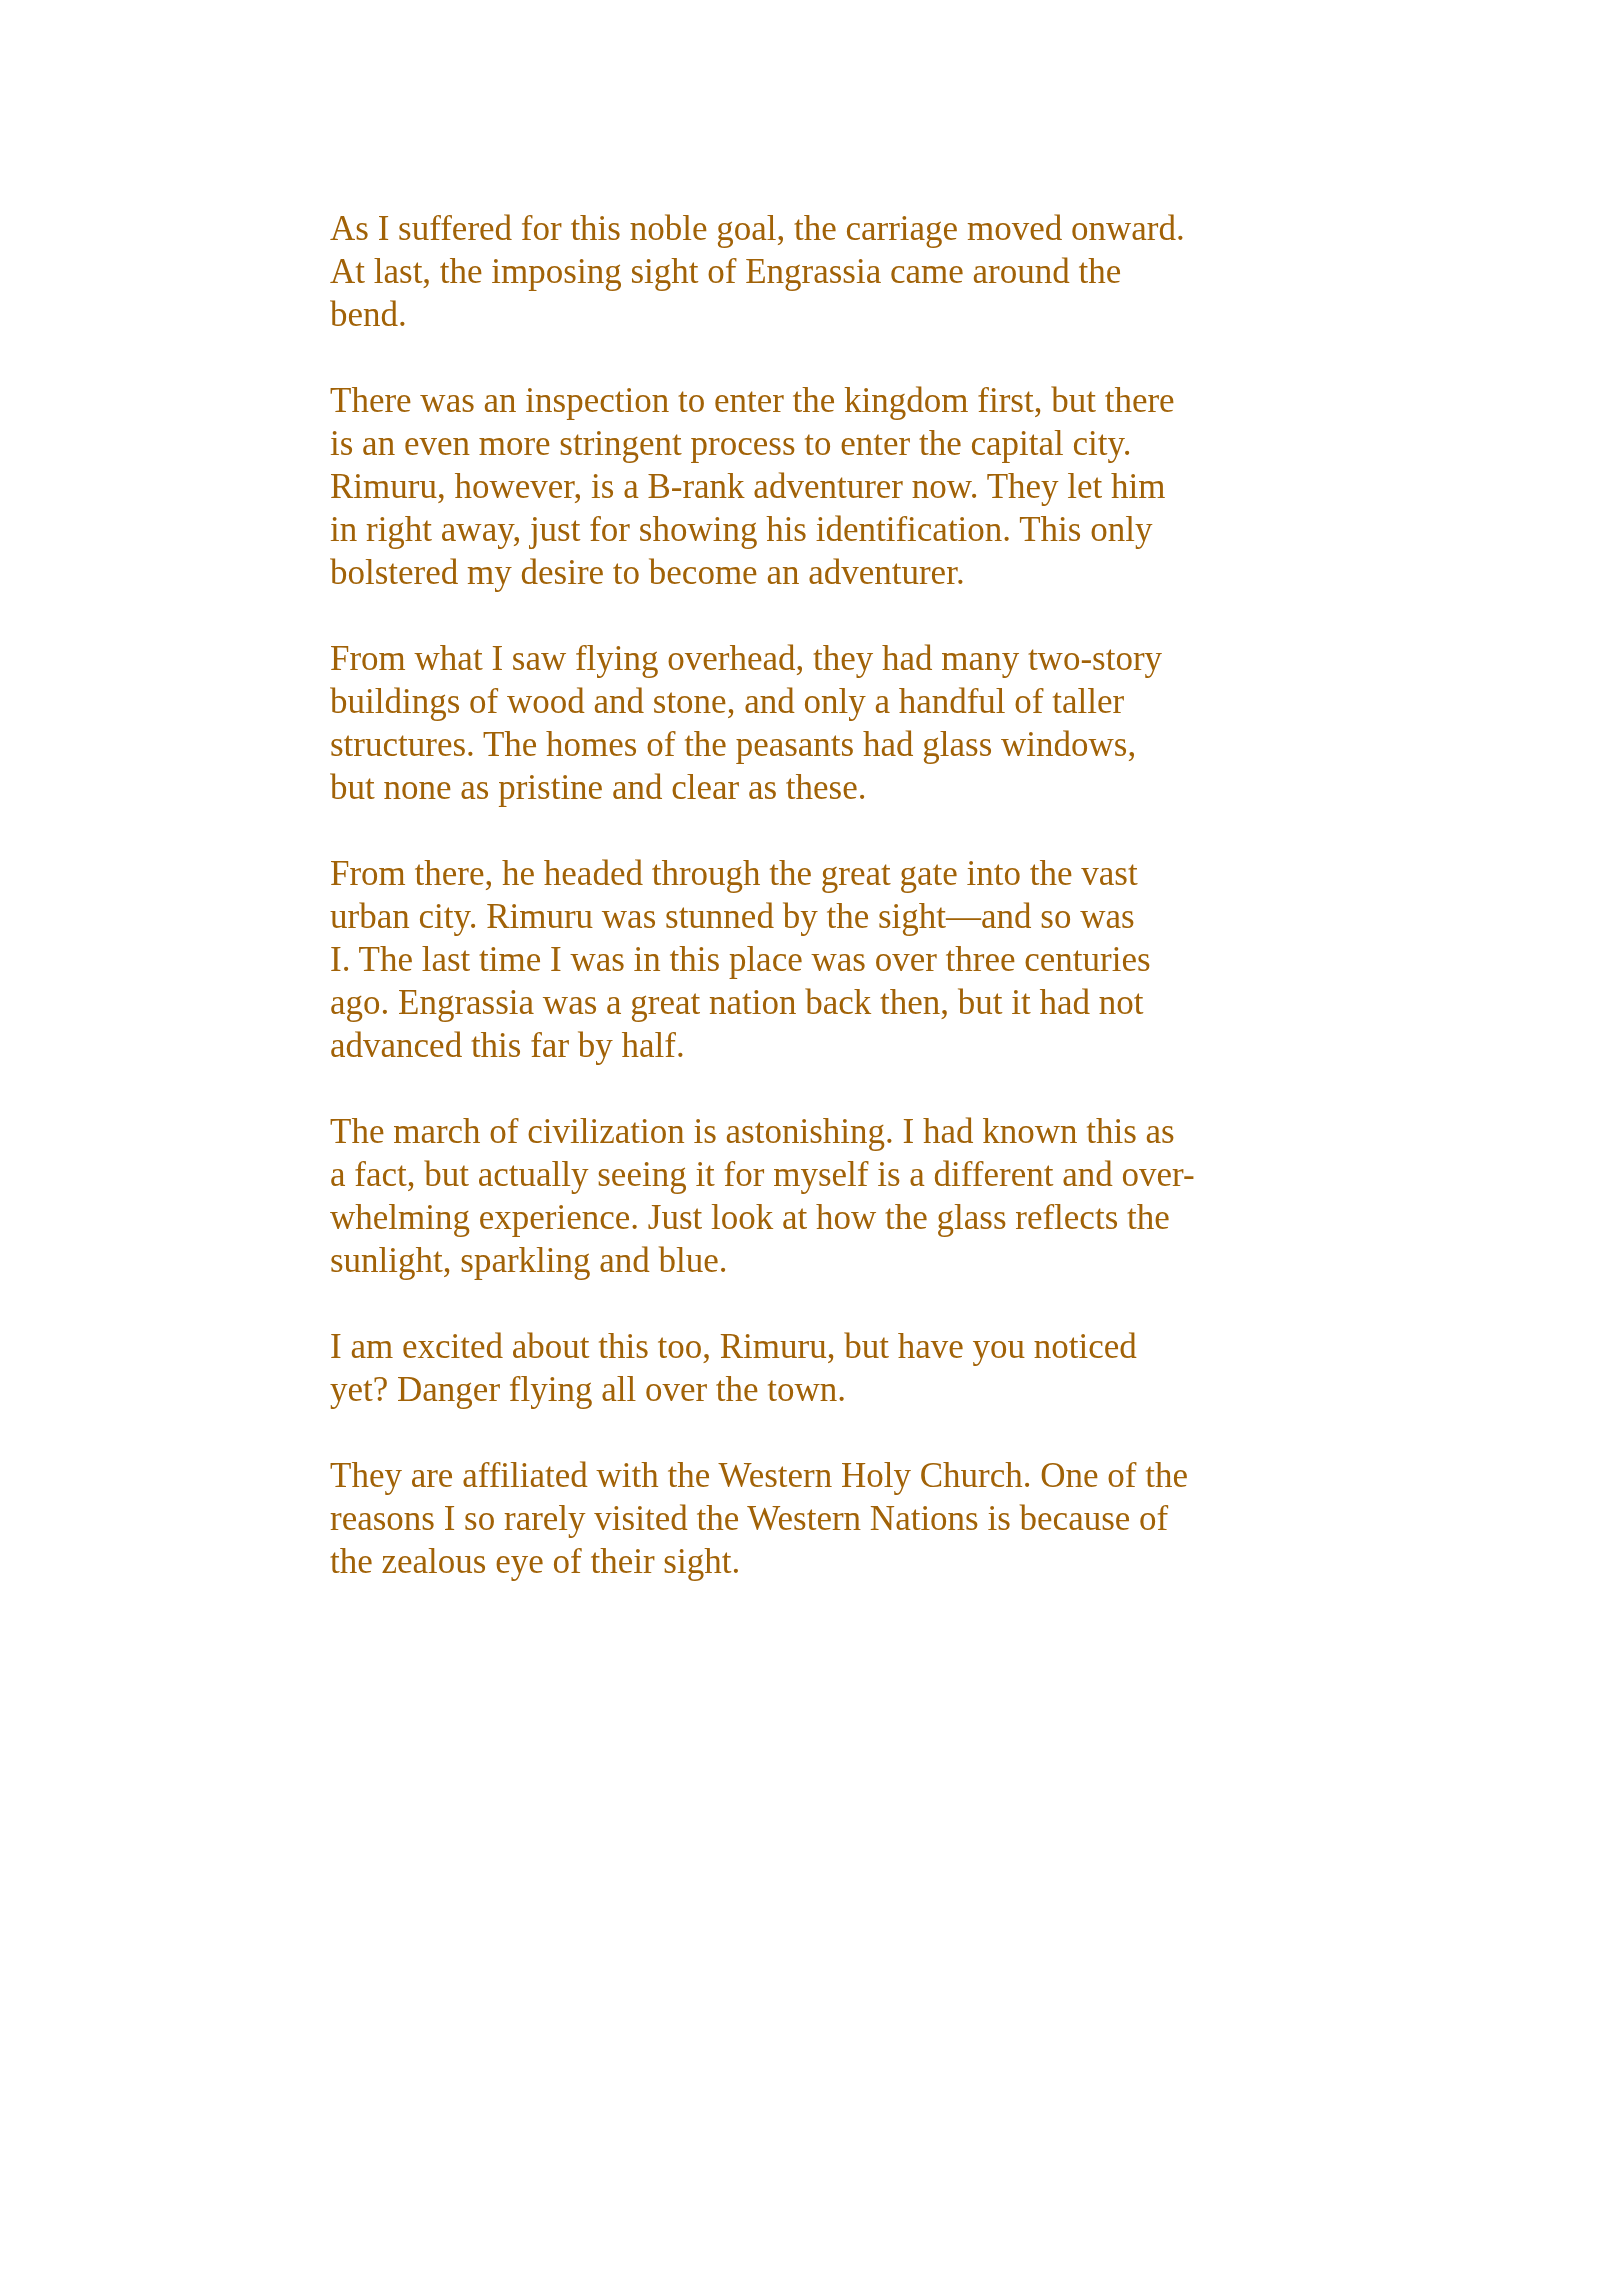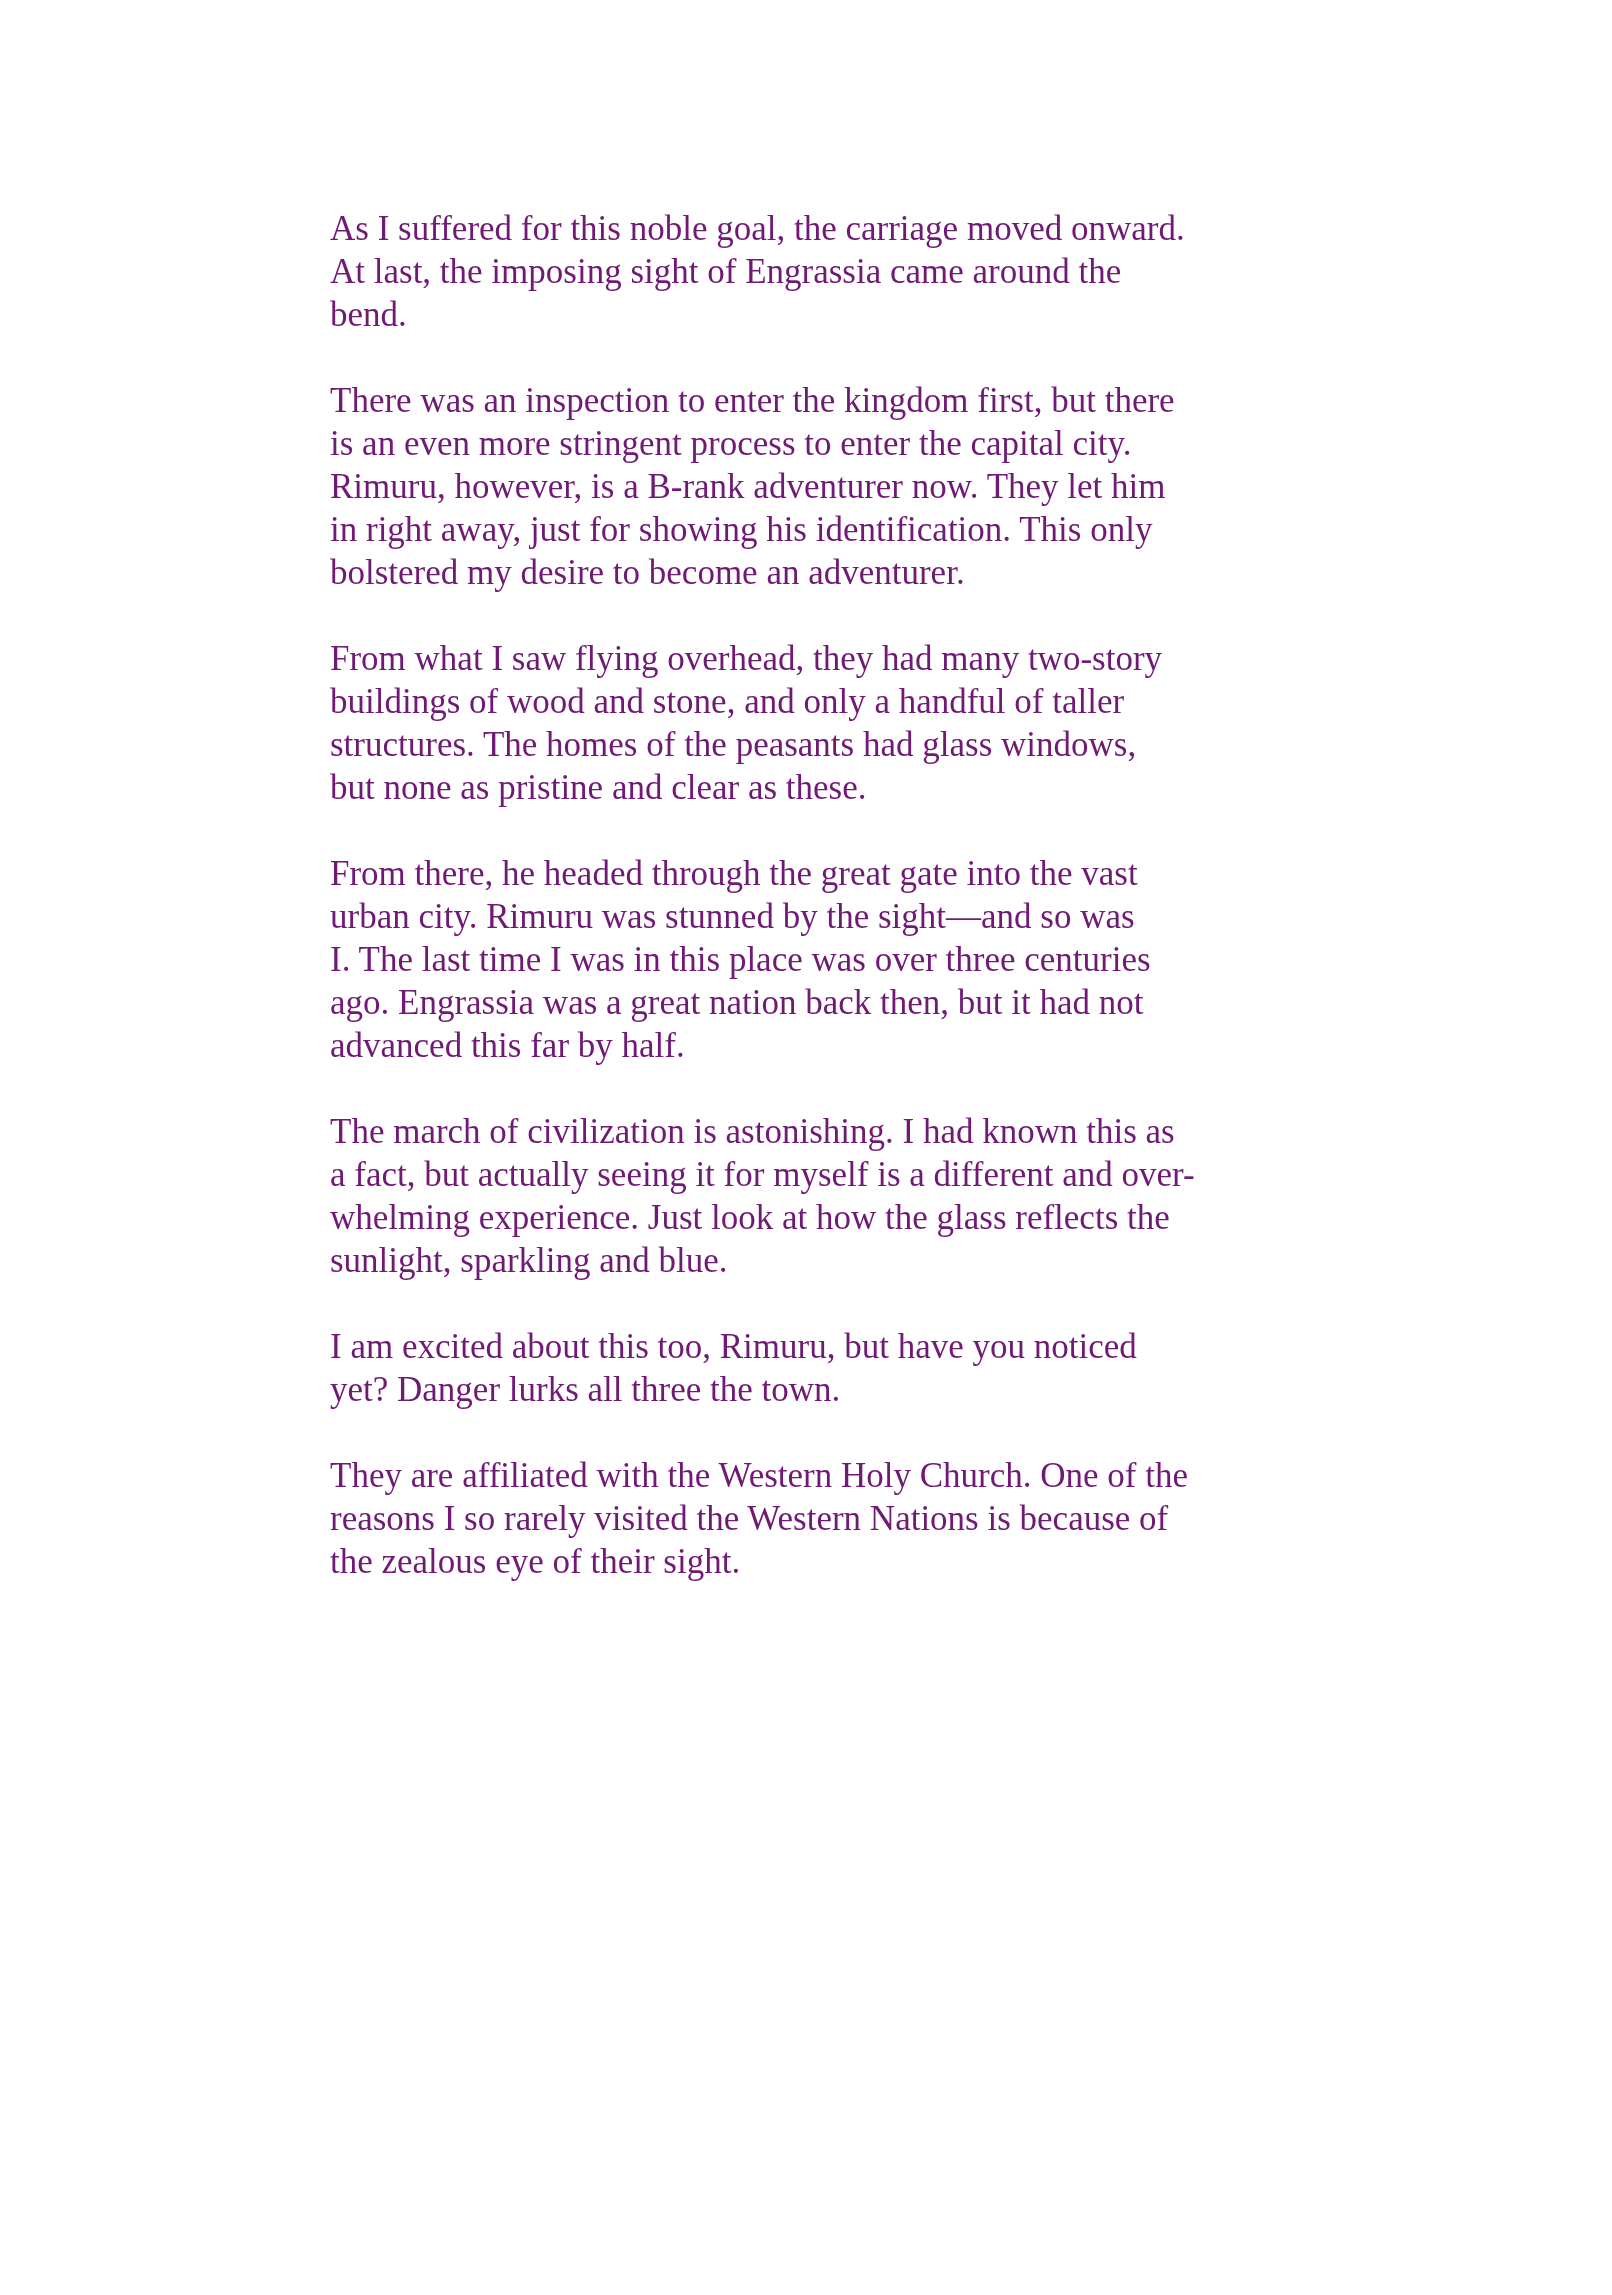--- a/index.html
+++ b/index.html
@@ -34,21 +34,21 @@
     white-space: pre-line; 
   }
   .para:last-child {
     margin-bottom: 0;
   }
 </style>
 </head>
 <body>
 
 <div class="page" style="background: rgb(255, 255, 255);">
-  <div class="text-column" style="color: #701a75;">
+  <div class="text-column" style="color: #a16207;">
     <p class="para">As I suffered for this noble goal, the carriage moved onward.
 At last, the imposing sight of Engrassia came around the
 bend.</p>
     <p class="para">There was an inspection to enter the kingdom first, but there
 is an even more stringent process to enter the capital city.
 Rimuru, however, is a B-rank adventurer now. They let him
 in right away, just for showing his identification. This only
 bolstered my desire to become an adventurer.</p>
     <p class="para">From what I saw flying overhead, they had many two-story
 buildings of wood and stone, and only a handful of taller
@@ -57,19 +57,19 @@
     <p class="para">From there, he headed through the great gate into the vast
 urban city. Rimuru was stunned by the sight—and so was
 I. The last time I was in this place was over three centuries
 ago. Engrassia was a great nation back then, but it had not
 advanced this far by half.</p>
     <p class="para">The march of civilization is astonishing. I had known this as
 a fact, but actually seeing it for myself is a different and over-
 whelming experience. Just look at how the glass reflects the
 sunlight, sparkling and blue.</p>
     <p class="para">I am excited about this too, Rimuru, but have you noticed
-yet? Danger lurks all three the town.</p>
+yet? Danger flying all over the town.</p>
     <p class="para">They are affiliated with the Western Holy Church. One of the
 reasons I so rarely visited the Western Nations is because of
 the zealous eye of their sight.</p>
   </div>
 </div>
 
 
 </body></html>

